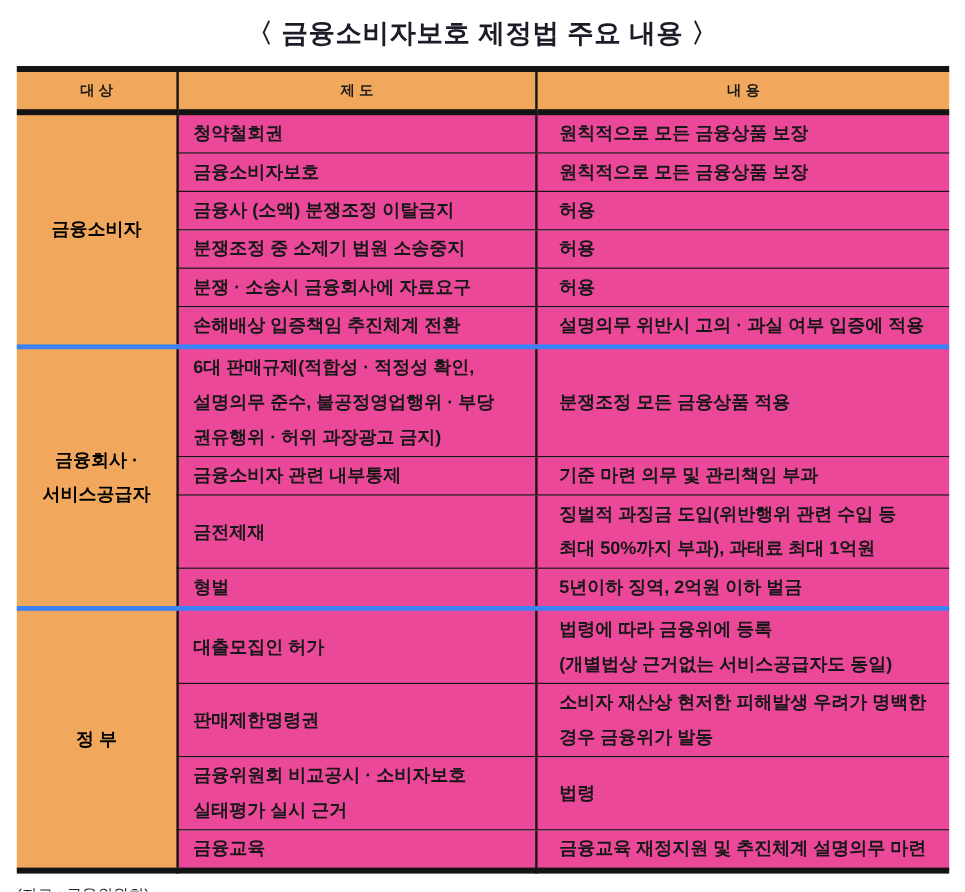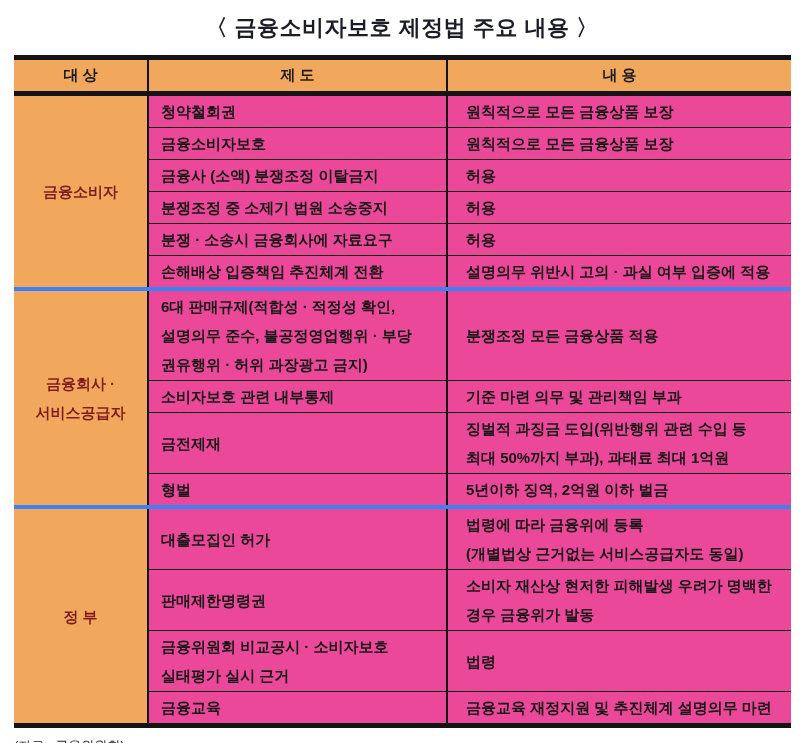--- a/index.html
+++ b/index.html
@@ -30,42 +30,42 @@
   .tbl col.c3{width:344px;}
   .tbl td{
     vertical-align:middle;
     box-sizing:border-box;
     white-space:pre-line;
   }
   thead td{
     background:#F2A85C;
     height:36px;
     text-align:center;
-    font-size:15px;
+    font-size:12px;
     font-weight:700;
     color:#1a1a1a;
     border-bottom:5px solid #141414;
   }
   thead td.hmid, tbody td.system{
     border-left:2px solid #141414;
     border-right:2px solid #141414;
   }
   tbody td{
     background:#ec4899;
     border-top:1px solid #141414;
     font-size:15px;
     font-weight:600;
     line-height:29px;
   }
   tbody td.group{
     background:#F2A85C;
     text-align:center;
     font-weight:700;
     font-size:15px;
-    color:#7f1d1d;
+    color:#000000;
     border-right:2px solid #141414;
   }
   tbody td.system{padding-left:12px;}
   tbody td.content{padding-left:18px;}
   tbody tr.h1{height:29px;}
   tbody tr.h2{height:58px;}
   tbody tr.h3{height:89px;}
   tbody tr.gsep td{border-top:4px solid #3b82f6;}
   .source{
     margin:9px 0 0 14px;
@@ -122,21 +122,21 @@
 
     <tr class="h3 gsep">
       <td class="group" rowspan="4">금융회사 ·
 서비스공급자</td>
       <td class="system">6대 판매규제(적합성 · 적정성 확인,
 설명의무 준수, 불공정영업행위 · 부당
 권유행위 · 허위 과장광고 금지)</td>
       <td class="content">분쟁조정 모든 금융상품 적용</td>
     </tr>
     <tr class="h1">
-      <td class="system">소비자보호 관련 내부통제</td>
+      <td class="system">금융소비자 관련 내부통제</td>
       <td class="content">기준 마련 의무 및 관리책임 부과</td>
     </tr>
     <tr class="h2">
       <td class="system">금전제재</td>
       <td class="content">징벌적 과징금 도입(위반행위 관련 수입 등
 최대 50%까지 부과), 과태료 최대 1억원</td>
     </tr>
     <tr class="h1">
       <td class="system">형벌</td>
       <td class="content">5년이하 징역, 2억원 이하 벌금</td>

